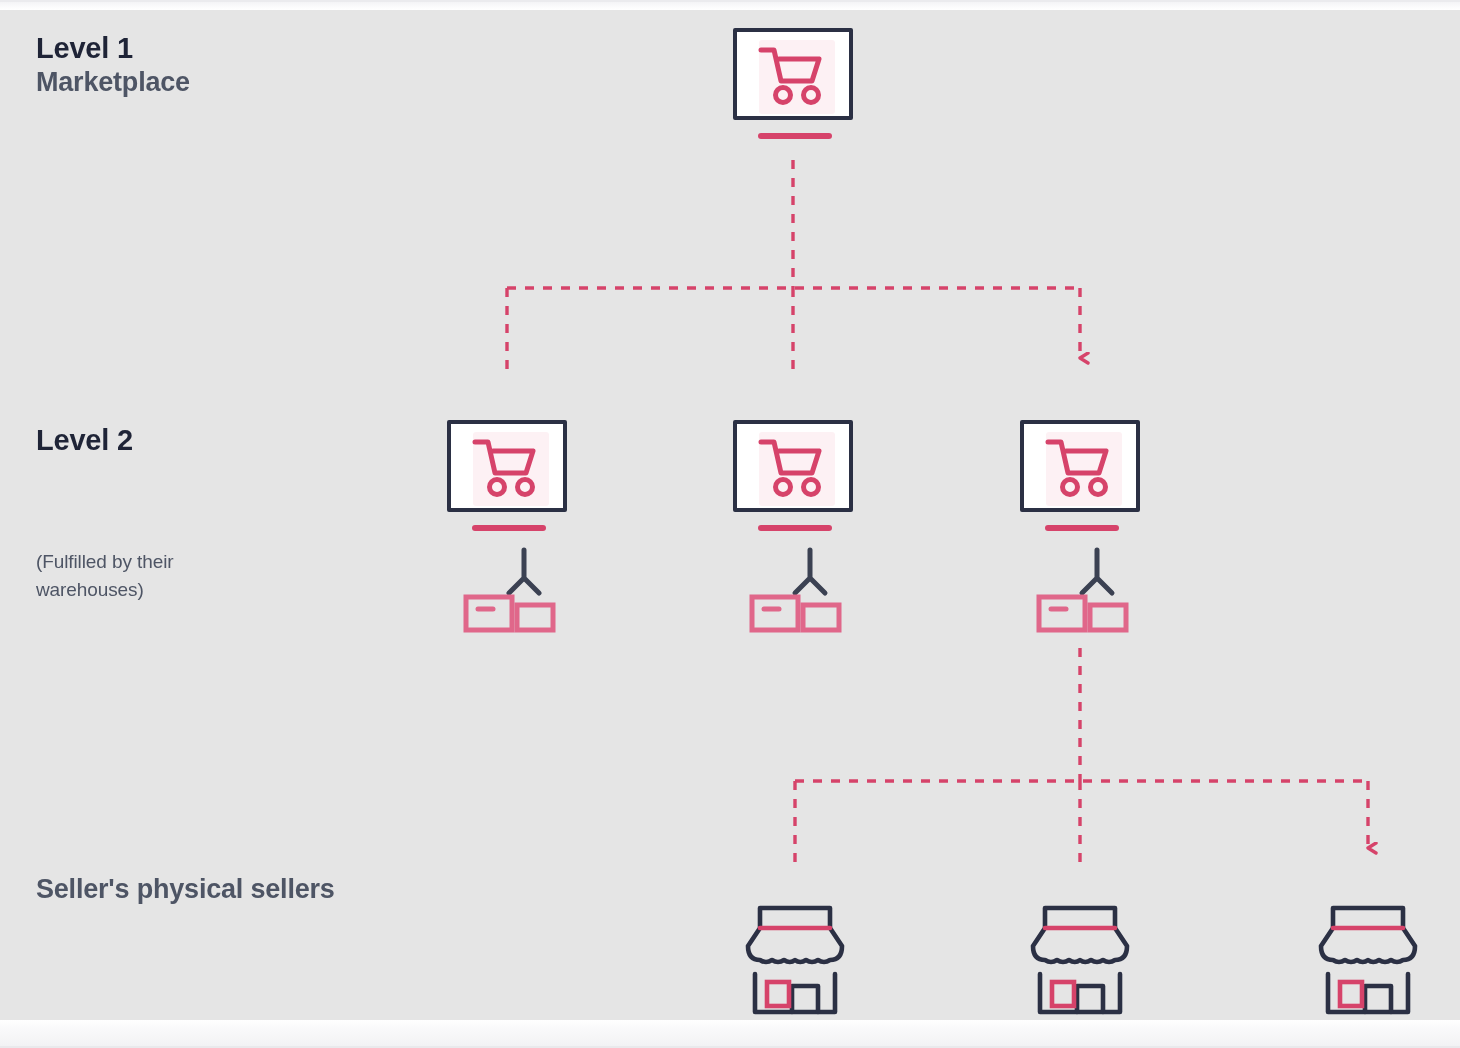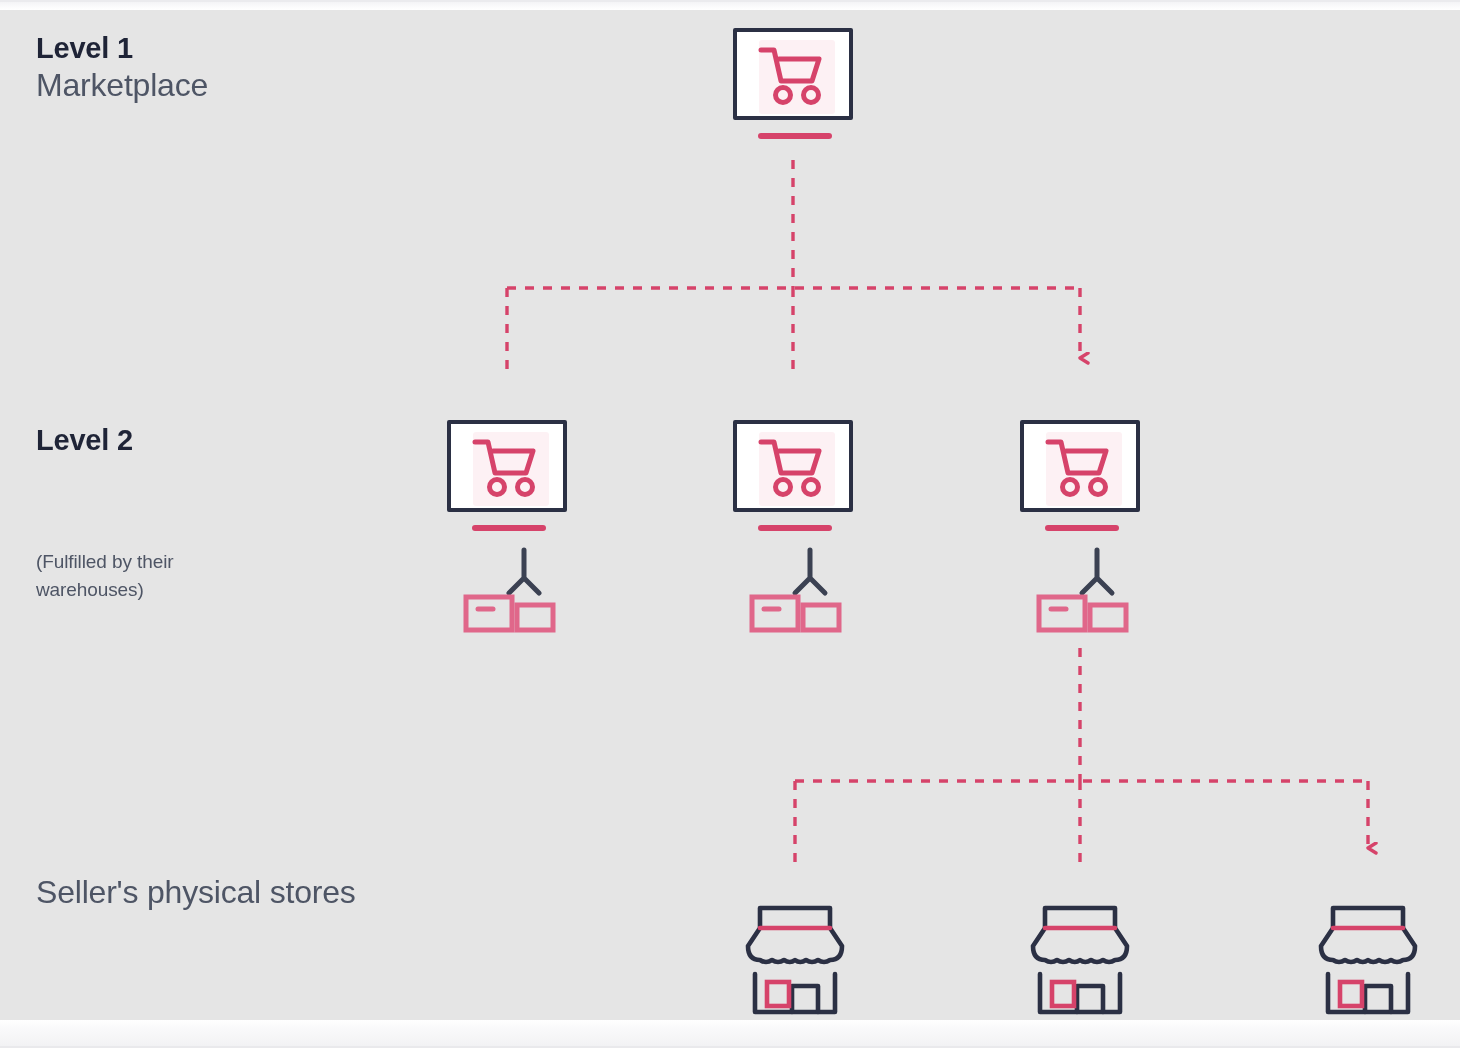--- a/index.html
+++ b/index.html
@@ -50,22 +50,22 @@
   }
   .level-title {
     font-size: 29px;
     font-weight: bold;
     color: #1f2437;
     letter-spacing: -0.2px;
     line-height: 1.15;
     white-space: nowrap;
   }
   .level-sub {
-    font-size: 32px;
-    font-weight: normal;
+    font-size: 27px;
+    font-weight: bold;
     color: #4e5565;
     letter-spacing: -0.2px;
     line-height: 1.3;
     white-space: nowrap;
   }
   .level-note {
     font-size: 19px;
     font-weight: normal;
     color: #4e5565;
     letter-spacing: -0.1px;
@@ -167,21 +167,21 @@
   </div>
 
   <div class="level-label" id="label-l2">
     <div class="level-title">Level 2</div>
   </div>
   <div id="label-l2-note">
     <div class="level-note">(Fulfilled by their warehouses)</div>
   </div>
 
   <div class="level-label" id="label-l3">
-    <div class="level-sub">Seller's physical stores</div>
+    <div class="level-sub">Seller's physical sellers</div>
   </div>
 
   <div class="node monitor-node" style="left:733px; top:28px;">
     <div class="monitor-frame">
       <div class="cart-bg"></div>
       <svg class="cart-svg" width="72" height="62" viewBox="0 0 72 62">
         <path d="M4 7 H17 L24 38 H55 L62 16 H22" fill="none" stroke="#d6436a" stroke-width="5" stroke-linecap="round" stroke-linejoin="round"></path>
         <circle cx="26" cy="52" r="7.5" fill="none" stroke="#d6436a" stroke-width="5"></circle>
         <circle cx="54" cy="52" r="7.5" fill="none" stroke="#d6436a" stroke-width="5"></circle>
       </svg>

